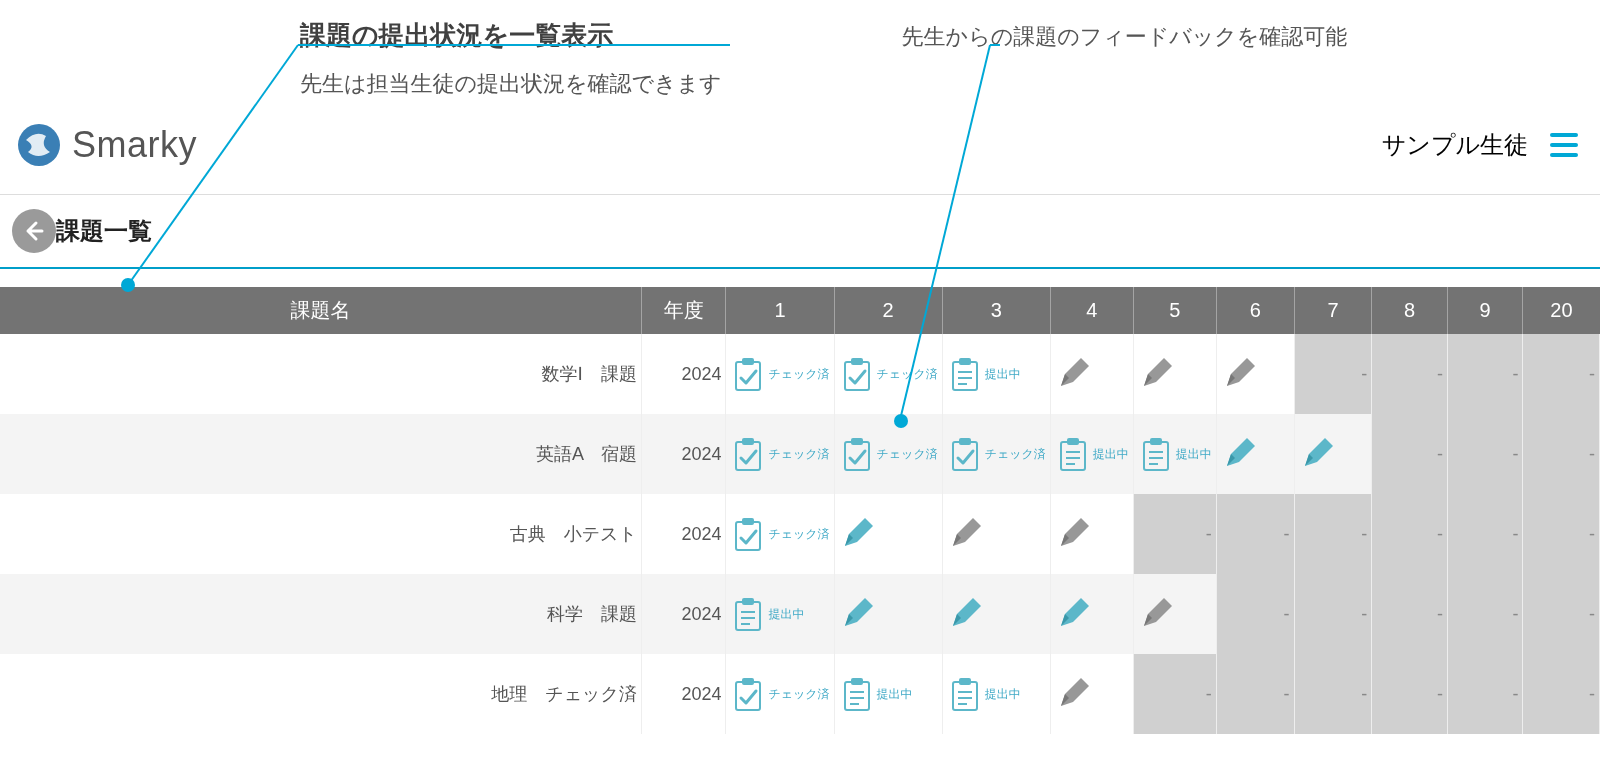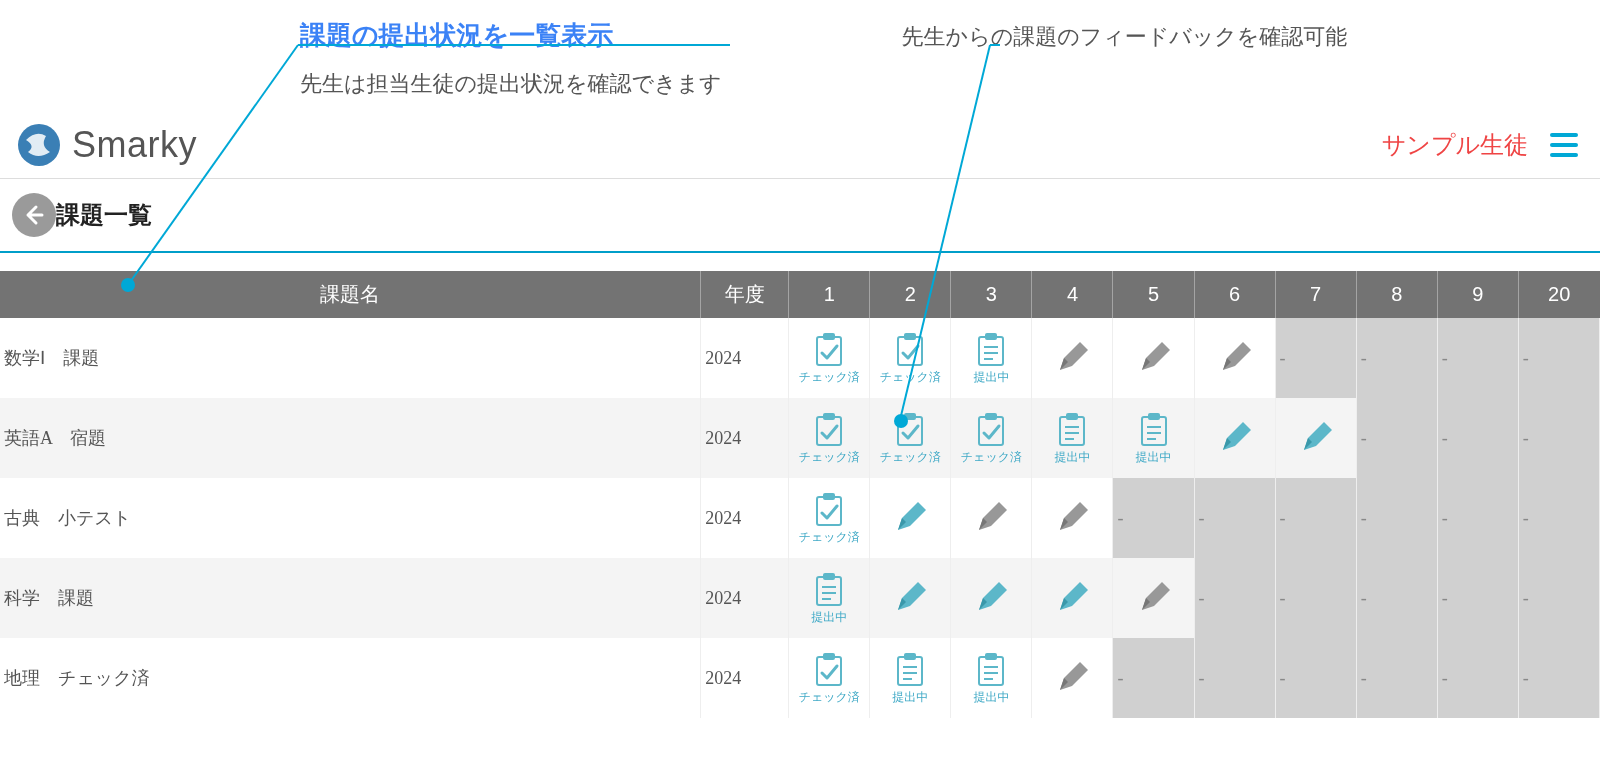--- a/index.html
+++ b/index.html
@@ -12,21 +12,21 @@
     }
     
     .annotations {
       padding: 18px 20px 10px 300px;
       display: flex;
       gap: 180px;
       position: relative;
     }
     .anno-block { }
     .anno-title {
-      color: #3b82f6;
+      color: #404040;
       font-size: 26px;
       font-weight: 600;
       margin-bottom: 12px;
     }
     .anno-body {
       color: #555;
       font-size: 22px;
       line-height: 1.7;
     }
     .line {
@@ -38,21 +38,21 @@
       width: 14px; height: 14px;
       border-radius: 50%;
       background: #00a8d6;
       pointer-events: none;
     }
     
     .app-header {
       display: flex;
       align-items: center;
       justify-content: space-between;
-      padding: 10px 22px 10px 16px;
+      padding: 10px 22px 26px 16px;
       border-bottom: 1px solid #ddd;
     }
     .logo-wrap {
       display: flex;
       align-items: center;
       gap: 10px;
     }
     .logo-mark svg { display:block; }
     .logo-text {
       font-size: 36px;
@@ -60,21 +60,21 @@
       font-weight: 400;
       letter-spacing: 0.5px;
     }
     .header-right {
       display: flex;
       align-items: center;
       gap: 22px;
     }
     .user-name {
       font-size: 24px;
-      color: #ef4444;
+      color: #000000;
     }
     .hamburger {
       display: flex;
       flex-direction: column;
       gap: 6px;
       cursor: pointer;
     }
     .hamburger span {
       width: 28px;
       height: 4px;
@@ -116,39 +116,38 @@
       font-size: 20px;
       padding: 10px 4px;
       text-align: center;
       border-right: 1px solid rgba(255,255,255,0.35);
     }
     .assign-table th:last-child { border-right: none; }
     .col-name { width: 700px; }
     .col-year { width: 88px; }
     .col-n { width: 81px; }
     .assign-table td {
-      text-align: left;
+      text-align: right;
       font-size: 18px;
       color: #555;
       padding: 12px 4px;
       border-right: 1px solid #eee;
       height: 80px;
       vertical-align: middle;
-      font-family: Liberation Serif, serif;
     }
     .assign-table tbody tr:nth-child(even) td {
       background: #f4f4f4;
     }
     .assign-table td.disabled {
       background: #d0d0d0 !important;
       color: #888;
     }
     .cell-icon {
       display: flex;
-      flex-direction: column;
+      flex-direction: row;
       align-items: center;
       gap: 2px;
       cursor: pointer;
     }
     .cell-label {
       font-size: 12px;
       color: #3fa9c6;
       white-space: nowrap;
     }
     .icon-svg { display:block; }

